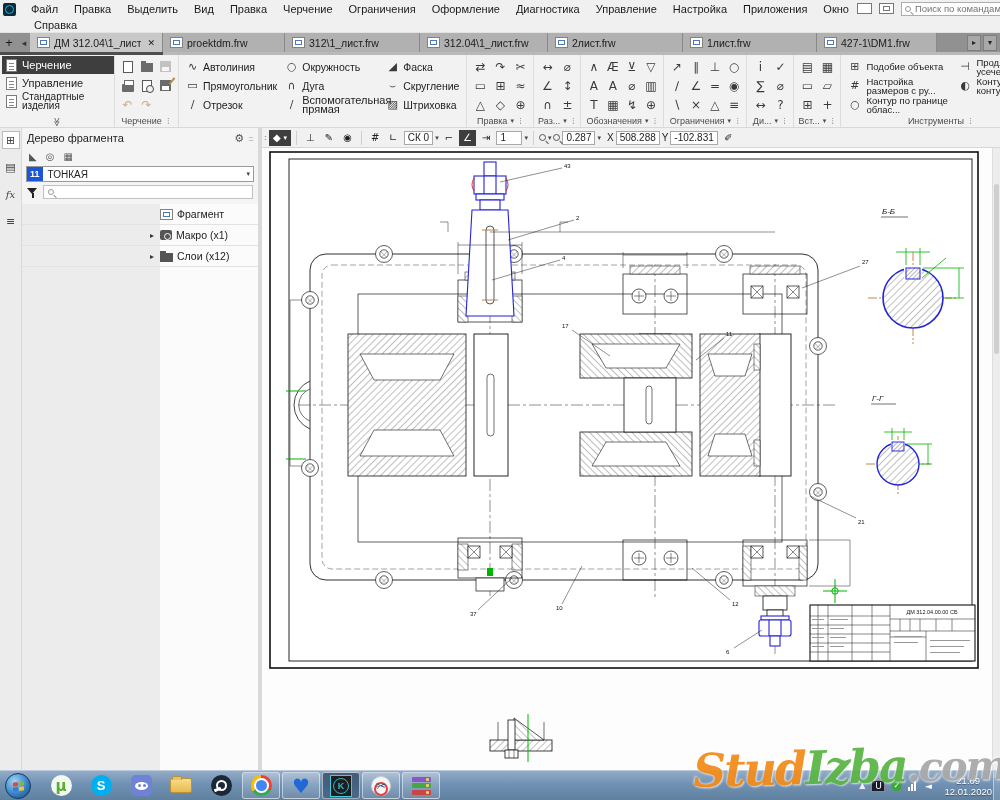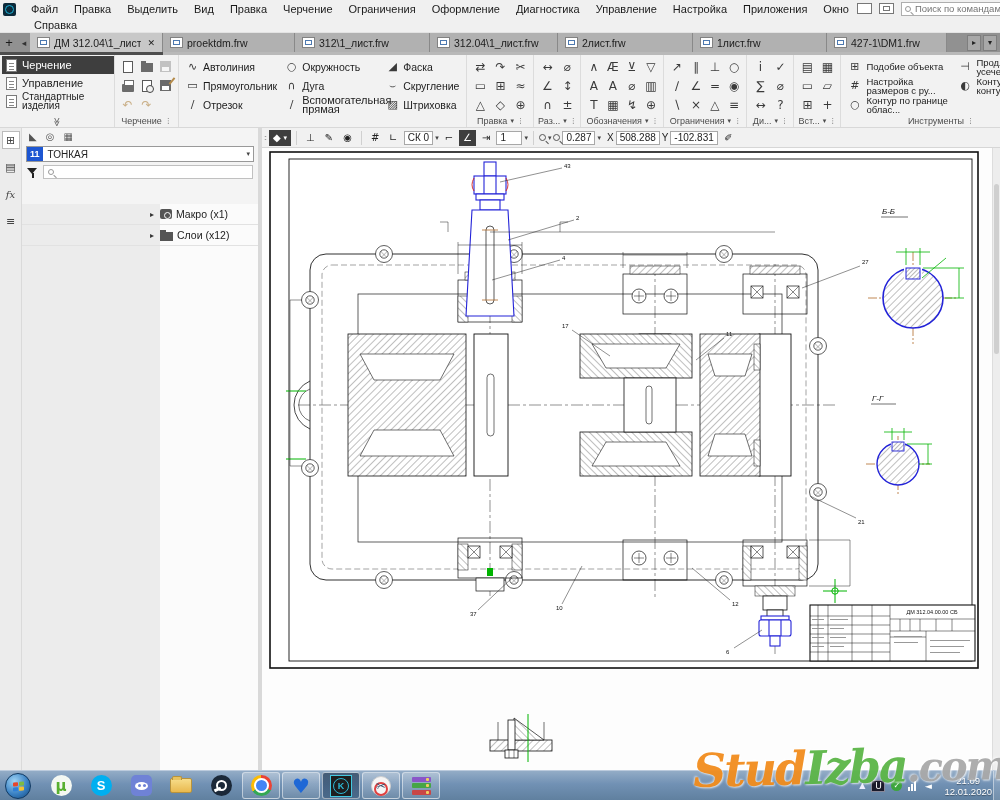--- a/index.html
+++ b/index.html
@@ -201,21 +201,21 @@
   </div>
 
   <div class="tabbar">
     <div class="addtab">+</div>
     <div class="navarrow">◂</div>
     <div class="tab active" style="width:133px">
       <div class="tabicon"></div>
       <span style="overflow:hidden">ДМ 312.04\1_лист.frw</span>
       <span class="tabclose">✕</span>
     </div>
-    <div class="tab" style="width:132px">
+    <div class="tab" style="width:122px">
       <div class="tabicon"></div>
       <span>proektdm.frw</span>
     </div>
     <div class="tab" style="width:135px">
       <div class="tabicon"></div>
       <span>312\1_лист.frw</span>
     </div>
     <div class="tab" style="width:128px">
       <div class="tabicon"></div>
       <span style="overflow:hidden">312.04\1_лист.frw</span>
@@ -511,37 +511,48 @@
       </div>
     <div class="sico">
         <span class="fx">fx</span>
       </div>
     <div class="sico">
         <span>≡</span>
       </div>
   </div>
 
   <div class="treepanel">
+    <div class="phead">
+      <span class="ttl">Дерево фрагмента</span>
+      <span class="gear">⚙</span>
+      <span class="hdots">::::</span>
+    </div>
     <div class="picons">
       <span>◣</span>
       <span>◎</span>
       <span>▦</span>
     </div>
     <div class="combo">
       <span class="badge">11</span>
       <span class="cname">ТОНКАЯ</span>
       <span class="caret">▾</span>
     </div>
     <div class="filterrow">
       <span class="funnel"></span>
       <div class="psearch">
         <span class="lens"></span>
       </div>
     </div>
     <div class="trees">
+      <div class="trow">
+        <span class="ind"></span>
+          <span class="arr"></span>
+        <span class="frwico"></span>
+        <span>Фрагмент</span>
+      </div>
       <div class="trow">
         <span class="ind"></span>
           <span class="arr">▸</span>
         <span class="camico"></span>
         <span>Макро (x1)</span>
       </div>
       <div class="trow">
         <span class="ind"></span>
           <span class="arr">▸</span>
         <span class="foldico"></span>

